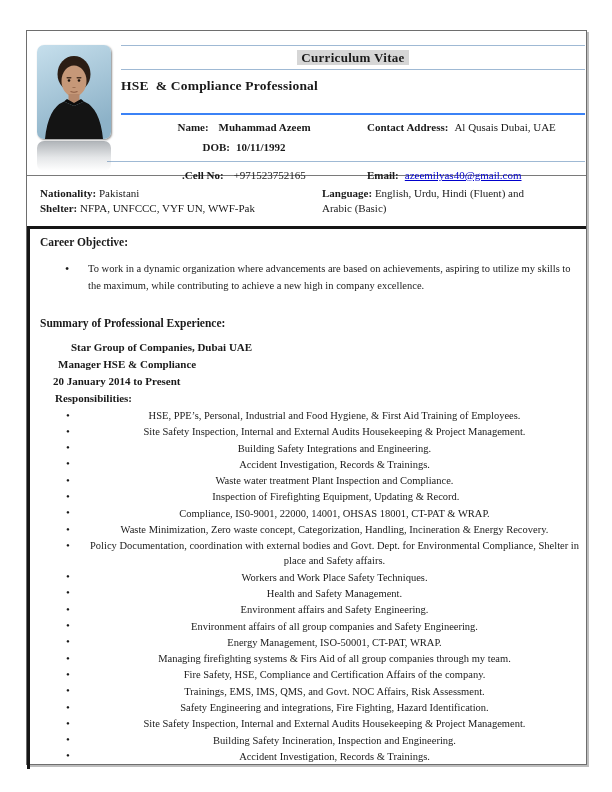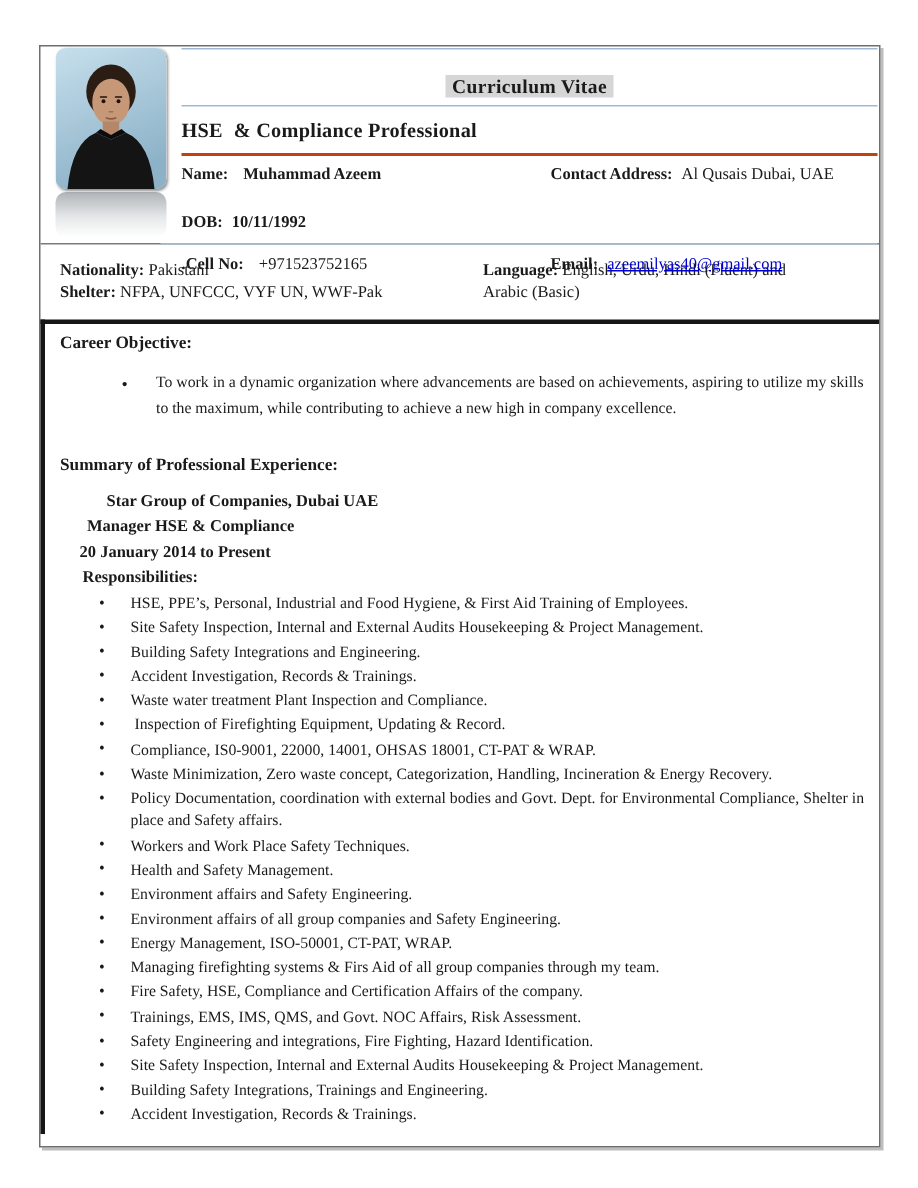--- a/index.html
+++ b/index.html
@@ -15,54 +15,54 @@
   }
   
   .header{position:relative;height:130px;border-bottom:1px solid #7a7a7a;}
   .photo-wrap{position:absolute;left:10px;top:0;width:74px;}
   .photo{width:74px;height:94px;border-radius:7px;overflow:hidden;
          box-shadow:1px 1px 2px rgba(0,0,0,0.45);}
   .photo svg{display:block;}
   .photo-reflection{margin-top:2px;width:74px;height:30px;border-radius:7px;
     background:linear-gradient(to bottom, rgba(65,75,85,0.42), rgba(110,120,130,0.18) 55%, rgba(255,255,255,0));}
   .header-right{margin-left:94px;margin-right:1px;}
-  .title-row{margin-top:1px;border-top:1px solid #9fb9d4;border-bottom:1px solid #9fb9d4;
-    text-align:center;padding:16px 0 3px 0;}
+  .title-row{margin-top:14px;border-top:1px solid #9fb9d4;border-bottom:1px solid #9fb9d4;
+    text-align:center;padding:2px 0 3px 0;}
   .title-text{font-weight:bold;font-size:13px;background:#d6d6d6;padding:0 4px;letter-spacing:0.3px;}
   .profession{margin:8px 0 0 0;font-size:13.5px;font-weight:bold;white-space:pre-wrap;
-    border-bottom:2px solid #c2410c;padding-bottom:7px;letter-spacing:0.2px;}
+    border-bottom:2px solid #3b82f6;padding-bottom:19px;letter-spacing:0.2px;}
   .info-row{display:flex;font-size:11px;margin-top:6px;line-height:13px;}
-  .col-left{width:246px;}
+  .col-left{width:246px;text-align:center;}
   .col-right{flex:1;}
   .lbl{font-weight:bold;}
   .val{font-weight:normal;}
   .val-bold{font-weight:bold;}
   .gap-s{display:inline-block;width:6px;}
   .gap-m{display:inline-block;width:10px;}
   .divider-blue{border-bottom:1px solid #9fb9d4;margin:7px 0 0 -14px;}
   .link{color:#0000cc;text-decoration:underline;cursor:pointer;}
   
   .profile{display:flex;font-size:11px;padding:10px 0 0 13px;height:40px;line-height:15px;}
   .nat-left{width:282px;}
   .nat-right{width:233px;}
   
   .career{border-top:3px solid #161616;border-left:3px solid #161616;
     padding:7px 2px 0 10px;font-size:10.5px;height:543px;box-sizing:border-box;}
   .h2{font-size:11.5px;font-weight:bold;margin:0;line-height:13px;}
   .objective-list{list-style:none;margin:12px 0 0 0;padding:0 2px 0 48px;}
-  .objective-list li{position:relative;line-height:16.5px;margin-left:16px;}
+  .objective-list li{position:relative;line-height:16.5px;}
   .objective-list li::before{content:"\2022";position:absolute;left:-23px;top:0;font-size:12px;}
   .summary-h{margin-top:23px;}
   .company-block{margin-top:9px;font-weight:bold;font-size:11px;line-height:17px;}
   .company{margin-left:31px;}
   .role{margin-left:18px;}
   .period{margin-left:13px;}
   .resp-heading{margin-left:15px;font-weight:bold;font-size:11px;line-height:16px;}
   .resp-list{list-style:none;margin:2px 0 0 0;padding:0 2px 0 47px;}
-  .resp-list li{position:relative;line-height:15px;margin-bottom:1.3px;white-space:pre-wrap;}
+  .resp-list li{position:relative;line-height:15px;margin-bottom:1.3px;white-space:pre-wrap;text-align:center;}
   .resp-list li::before{content:"\2022";position:absolute;left:-21px;top:-0.5px;font-size:11px;}
 </style>
 </head>
 <body>
 
 <div class="doc-box">
 
   <div class="header">
     <div class="photo-wrap">
       <div class="photo">
@@ -99,21 +99,21 @@
 
       <div class="info-row">
         <div class="col-left">
           <span class="lbl">Name:</span><span class="gap-m"></span><span class="val-bold">Muhammad Azeem</span>
         </div>
         <div class="col-right">
           <span class="lbl">Contact Address:</span><span class="gap-s"></span><span class="val">Al Qusais Dubai, UAE</span>
         </div>
       </div>
 
-      <div class="info-row" style="margin-top:19px;">
+      <div class="info-row" style="margin-top:7px;">
         <div class="col-left">
           <span class="lbl">DOB:</span><span class="gap-s"></span><span class="val-bold">10/11/1992</span>
         </div>
       </div>
 
       <div class="divider-blue"></div>
 
       <div class="info-row" style="margin-top:7px;">
         <div class="col-left">
           <span class="lbl">.Cell No:</span><span class="gap-m"></span><span class="val">+971523752165</span>
@@ -171,18 +171,18 @@
       <li>Workers and Work Place Safety Techniques.</li>
       <li>Health and Safety Management.</li>
       <li>Environment affairs and Safety Engineering.</li>
       <li>Environment affairs of all group companies and Safety Engineering.</li>
       <li>Energy Management, ISO-50001, CT-PAT, WRAP.</li>
       <li>Managing firefighting systems &amp; Firs Aid of all group companies through my team.</li>
       <li>Fire Safety, HSE, Compliance and Certification Affairs of the company.</li>
       <li>Trainings, EMS, IMS, QMS, and Govt. NOC Affairs, Risk Assessment.</li>
       <li>Safety Engineering and integrations, Fire Fighting, Hazard Identification.</li>
       <li>Site Safety Inspection, Internal and External Audits Housekeeping &amp; Project Management.</li>
-      <li>Building Safety Integrations, Trainings and Engineering.</li>
+      <li>Building Safety Incineration, Inspection and Engineering.</li>
       <li>Accident Investigation, Records &amp; Trainings.</li>
     </ul>
   </div>
 
 </div>
 
 </body></html>

